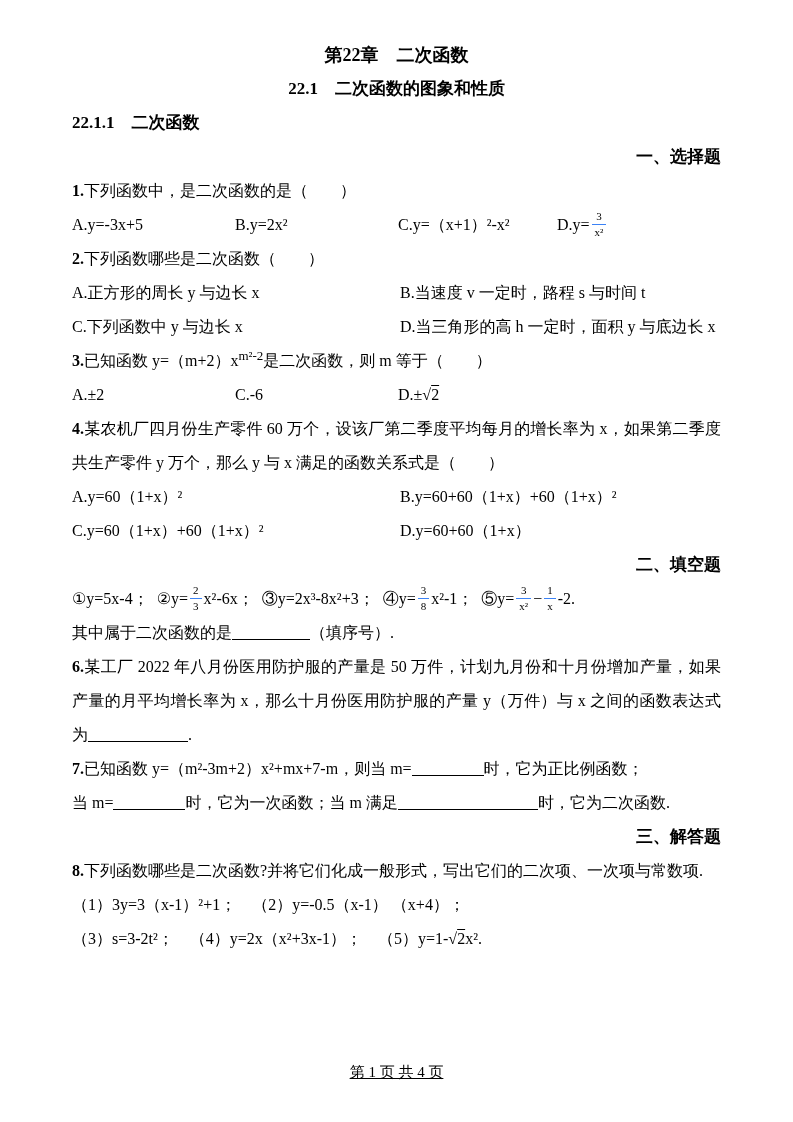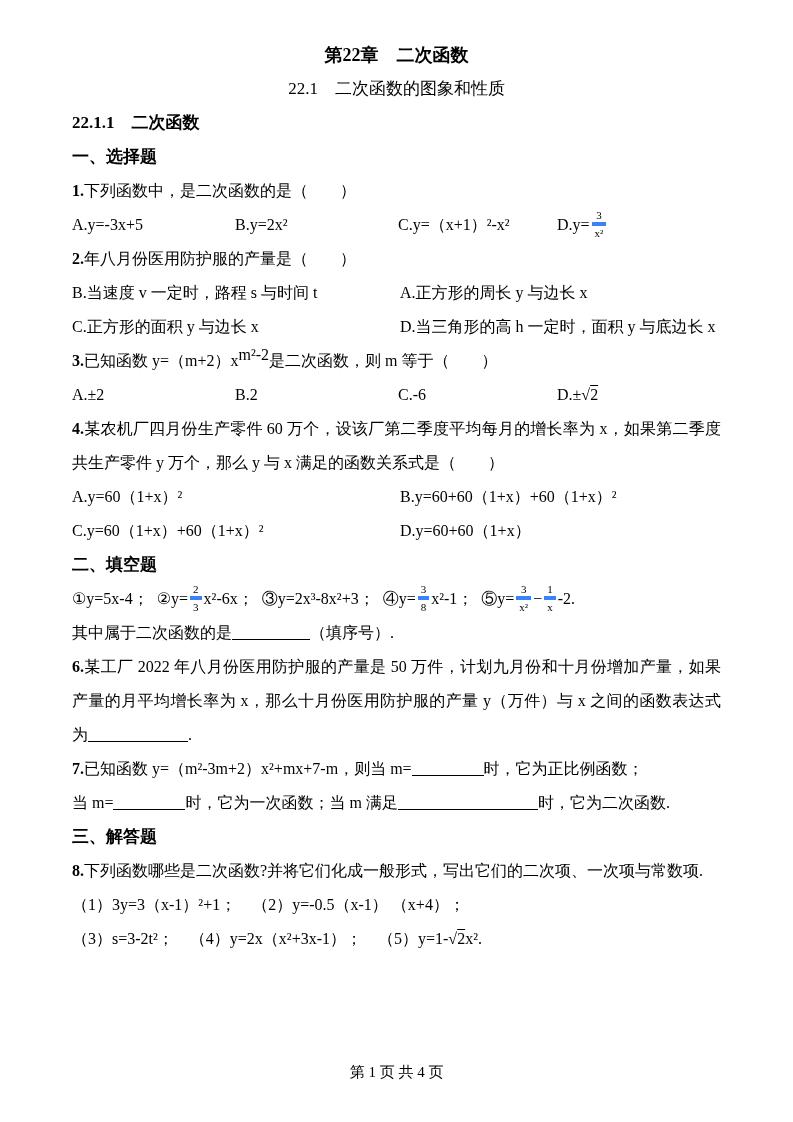--- a/index.html
+++ b/index.html
@@ -10,57 +10,58 @@
     height: 1122px;
     margin: 12px auto;
     background: #ffffff;
     color: #000000;
     font-family: "Liberation Serif", "DejaVu Serif", serif;
     font-size: 16px;
     overflow: hidden;
     padding: 26px 72px 0 72px;
   }
   .t1 { margin: 0; text-align: center; font-weight: bold; font-size: 18px; line-height: 34px; }
-  .t2 { margin: 0; text-align: center; font-weight: normal; font-size: 17px; line-height: 34px; }
+  .t2 { margin: 0; text-align: center; font-weight: bold; font-size: 17px; line-height: 34px; }
   .t3 { margin: 0; text-align: left; font-weight: bold; font-size: 17px; line-height: 34px; }
-  .sec { margin: 0; font-weight: bold; font-size: 17px; line-height: 34px; }
+  .sec { margin: 0; font-weight: bold; font-size: 17px; line-height: 34px; text-align: right; }
   .line { margin: 0; line-height: 34px; }
   .just { text-align: justify; text-align-last: justify; }
   .qnum { font-weight: bold; }
   .opts4 { display: grid; grid-template-columns: 163px 163px 159px 1fr; line-height: 34px; }
   .opts2 { display: grid; grid-template-columns: 328px 1fr; line-height: 34px; }
   .frac {
     display: inline-block;
     vertical-align: middle;
     text-align: center;
     font-size: 11px;
     line-height: 1.15;
     margin: 0 2px;
     transform: translateY(-2px);
   }
   .frac .num { display: block; padding: 0 3px 1px 3px; }
-  .frac .den { display: block; border-top: 4px solid #3b82f6; padding: 1px 3px 0 3px; }
-  sup { font-size: 16px; line-height: 0; }
+  .frac .den { display: block; border-top: 1px solid #3b82f6; padding: 1px 3px 0 3px; }
+  sup { font-size: 13px; line-height: 0; }
   .rad { text-decoration: overline; }
   .blank {
     display: inline-block;
     border-bottom: 1px solid #000;
     height: 15px;
     vertical-align: -2px;
   }
   .b75 { width: 78px; }
   .b95 { width: 100px; }
   .b72 { width: 72px; }
   .b135 { width: 140px; }
   .footer {
     position: absolute;
     left: 0; right: 0;
     bottom: 52px;
     text-align: center;
     font-size: 15px;
+    text-decoration: underline;
   }
 </style>
 </head>
 <body>
 
 <div class="page">
 
   <p class="t1">第22章　二次函数</p>
   <p class="t2">22.1　二次函数的图象和性质</p>
   <p class="t3">22.1.1　二次函数</p>
@@ -68,34 +69,33 @@
   <p class="sec">一、选择题</p>
 
   <p class="line"><span class="qnum">1.</span><span>下列函数中，是二次函数的是（　　）</span></p>
   <div class="opts4">
     <span>A.y=-3x+5</span>
     <span>B.y=2x²</span>
     <span>C.y=（x+1）²-x²</span>
     <span><span>D.y=</span><span class="frac"><span class="num">3</span><span class="den">x²</span></span></span>
   </div>
 
-  <p class="line"><span class="qnum">2.</span><span>年八月份医用防护服的产量是（　　）</span></p>
+  <p class="line"><span class="qnum">2.</span><span>下列函数哪些是二次函数（　　）</span></p>
   <div class="opts2">
+    <span>A.正方形的周长 y 与边长 x</span>
     <span>B.当速度 v 一定时，路程 s 与时间 t</span>
-    <span>A.正方形的周长 y 与边长 x</span>
   </div>
   <div class="opts2">
-    <span>C.正方形的面积 y 与边长 x</span>
+    <span>C.下列函数中 y 与边长 x</span>
     <span>D.当三角形的高 h 一定时，面积 y 与底边长 x</span>
   </div>
 
   <p class="line"><span class="qnum">3.</span><span>已知函数 y=（m+2）x</span><sup>m²-2</sup><span>是二次函数，则 m 等于（　　）</span></p>
   <div class="opts4">
     <span>A.±2</span>
-    <span>B.2</span>
     <span>C.-6</span>
     <span><span>D.±√</span><span class="rad">2</span></span>
   </div>
 
   <p class="line just"><span class="qnum">4.</span><span>某农机厂四月份生产零件 60 万个，设该厂第二季度平均每月的增长率为 x，如果第二季度</span></p>
   <p class="line">共生产零件 y 万个，那么 y 与 x 满足的函数关系式是（　　）</p>
   <div class="opts2">
     <span>A.y=60（1+x）²</span>
     <span>B.y=60+60（1+x）+60（1+x）²</span>
   </div>

